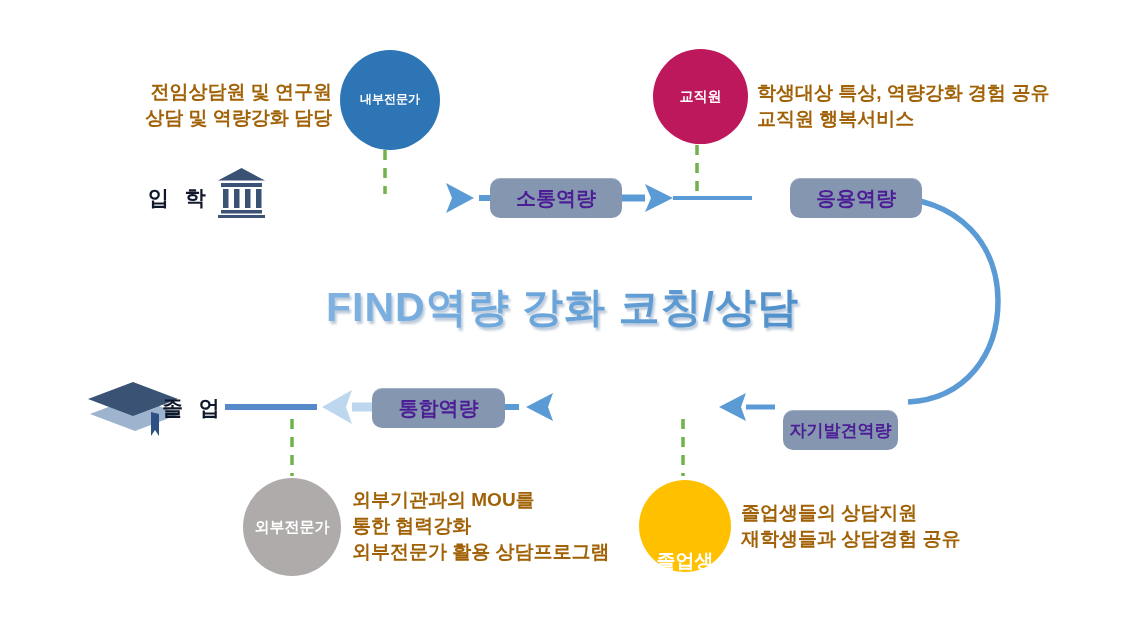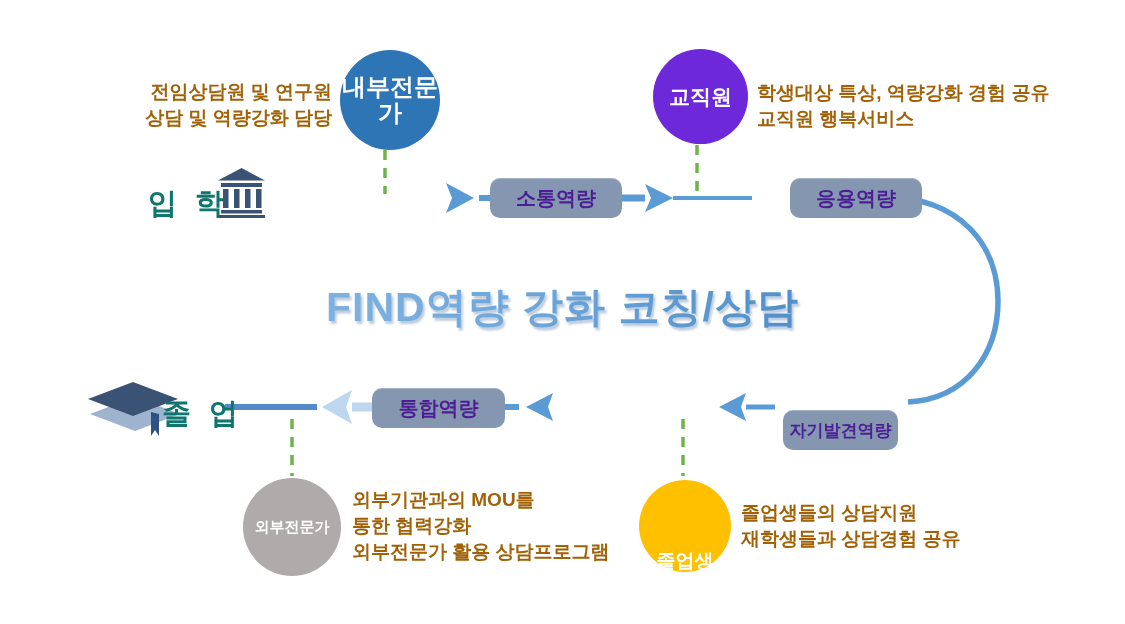--- a/index.html
+++ b/index.html
@@ -6,42 +6,42 @@
   .canvas{
     position:relative;width:1125px;height:624px;background:#ffffff;overflow:hidden;
     font-family:"Liberation Sans","DejaVu Sans",sans-serif;
   }
   .layer{position:absolute;left:0;top:0;width:1125px;height:624px;}
   
   .node-circle{
     position:absolute;border-radius:50%;display:flex;align-items:center;justify-content:center;
     color:#fff;font-weight:bold;z-index:3;text-align:center;line-height:1.1;
   }
-  .c-blue{left:340px;top:50px;width:100px;height:100px;background:#2E75B6;font-size:24px;}
-  .c-green{left:653px;top:49px;width:95px;height:95px;background:#6d28d9;font-size:21px;}
+  .c-blue{left:340px;top:50px;width:100px;height:100px;background:#2E75B6;font-size:12px;}
+  .c-green{left:653px;top:49px;width:95px;height:95px;background:#be185d;font-size:14px;}
   .c-gray{left:243px;top:478px;width:98px;height:98px;background:#AFABAB;font-size:15px;}
   .c-yellow{left:639px;top:480px;width:92px;height:92px;background:#FFC000;font-size:19px;align-items:flex-end;}
   
   .step-box{
     position:absolute;height:40px;background:#8496B0;border-radius:10px;z-index:2;
     display:flex;align-items:center;justify-content:center;color:#4c1d95;font-weight:bold;font-size:20px;
     box-shadow:inset 0 1px 0 rgba(255,255,255,.25);
   }
   .b1{left:490px;top:178px;width:132px;}
   .b2{left:790px;top:178px;width:132px;}
   .b3{left:783px;top:410px;width:115px;font-size:17px;}
   .b4{left:372px;top:388px;width:133px;}
   
   .annot{position:absolute;color:#a16207;font-weight:bold;font-size:19px;line-height:1.38;z-index:2;}
   .annot-tl{left:130px;top:79px;width:202px;text-align:right;}
   .annot-tr{left:757px;top:80px;text-align:left;}
   .annot-bl{left:352px;top:487px;text-align:left;}
   .annot-br{left:741px;top:500px;text-align:left;}
   
-  .gate-label{position:absolute;color:#0f766e;font-weight:bold;font-size:29px;letter-spacing:5px;z-index:2;white-space:nowrap;}
+  .gate-label{position:absolute;color:#0f172a;font-weight:bold;font-size:21px;letter-spacing:5px;z-index:2;white-space:nowrap;}
   .gl-enter{left:148px;top:184px;}
   .gl-exit{left:162px;top:394px;}
   
   .big-title{
     position:absolute;left:0;top:280px;width:1125px;text-align:center;z-index:2;
     font-size:41px;font-weight:bold;letter-spacing:1px;
     background:linear-gradient(90deg,#9CC3E8 0%,#6FA8DC 45%,#2E75B6 100%);
     -webkit-background-clip:text;background-clip:text;color:transparent;
     filter:drop-shadow(2px 3px 1px rgba(110,140,175,0.45));
   }

